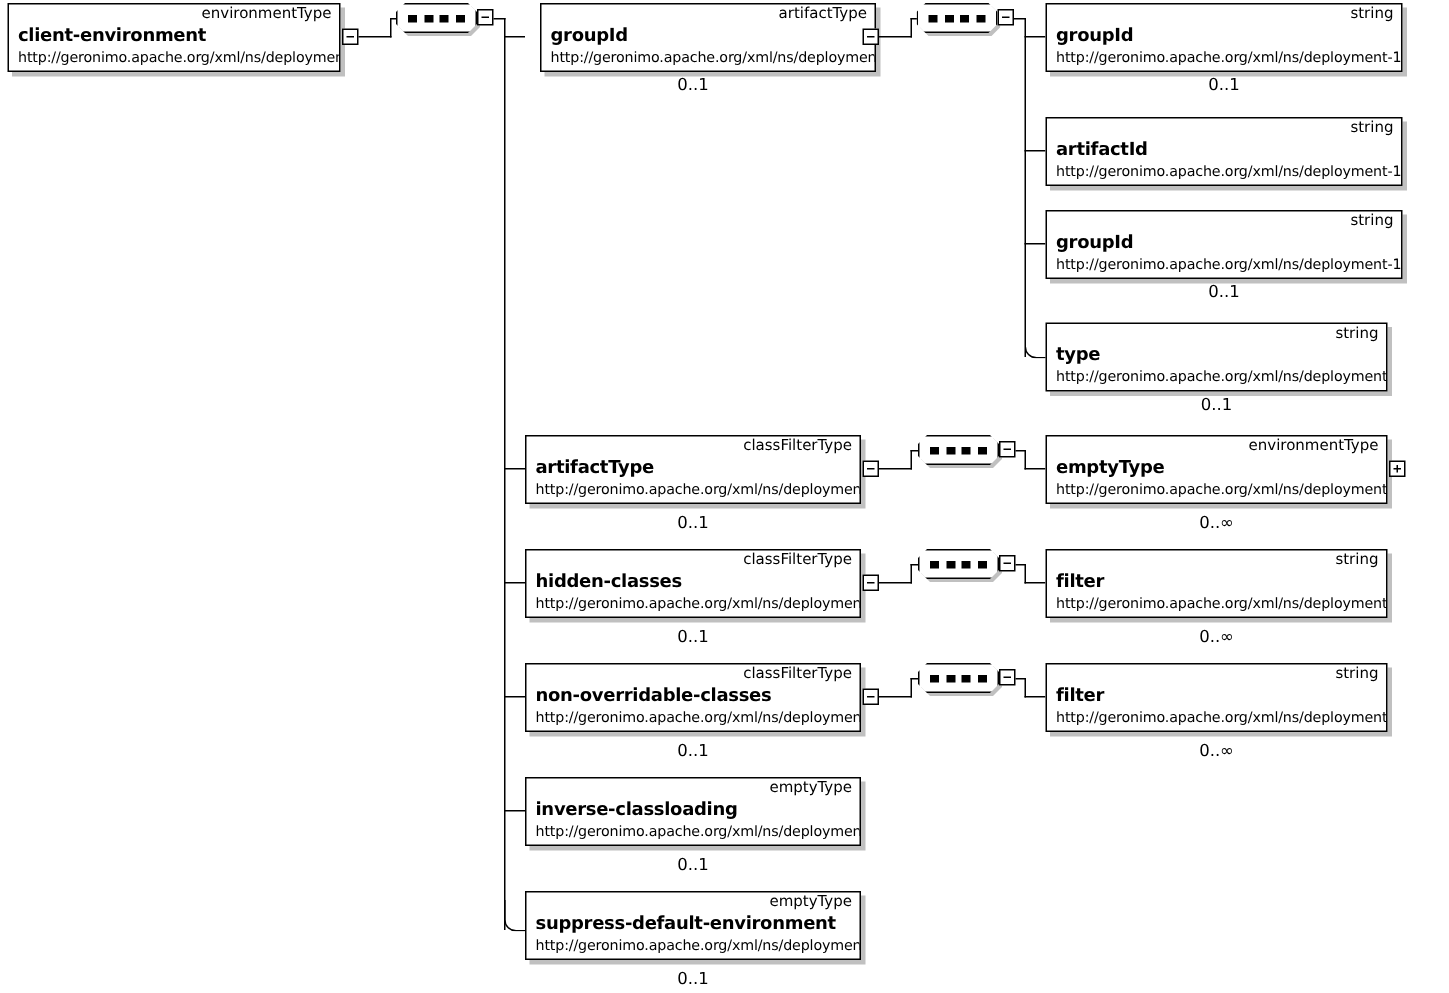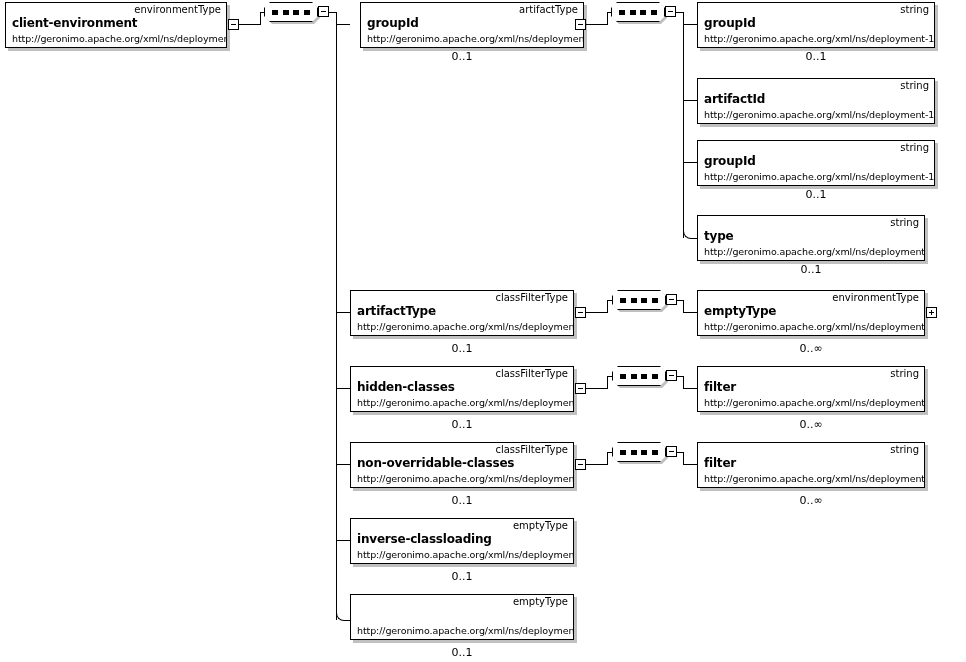--- a/index.html
+++ b/index.html
@@ -293,17 +293,18 @@
 
   <div class="node" style="left:350px;top:518px;width:224px;height:46px;">
     <span class="type">emptyType</span>
     <span class="name">inverse-classloading</span>
     <span class="ns">http://geronimo.apache.org/xml/ns/deployment-1.2</span>
   </div>
   <div class="card" style="left:350px;top:571px;width:224px;">0..1</div>
 
   <div class="node" style="left:350px;top:594px;width:224px;height:46px;">
     <span class="type">emptyType</span>
+    <span class="name">suppress-default-environment</span>
     <span class="ns">http://geronimo.apache.org/xml/ns/deployment-1.2</span>
   </div>
   <div class="card" style="left:350px;top:647px;width:224px;">0..1</div>
 
 </div>
 
 </body></html>

